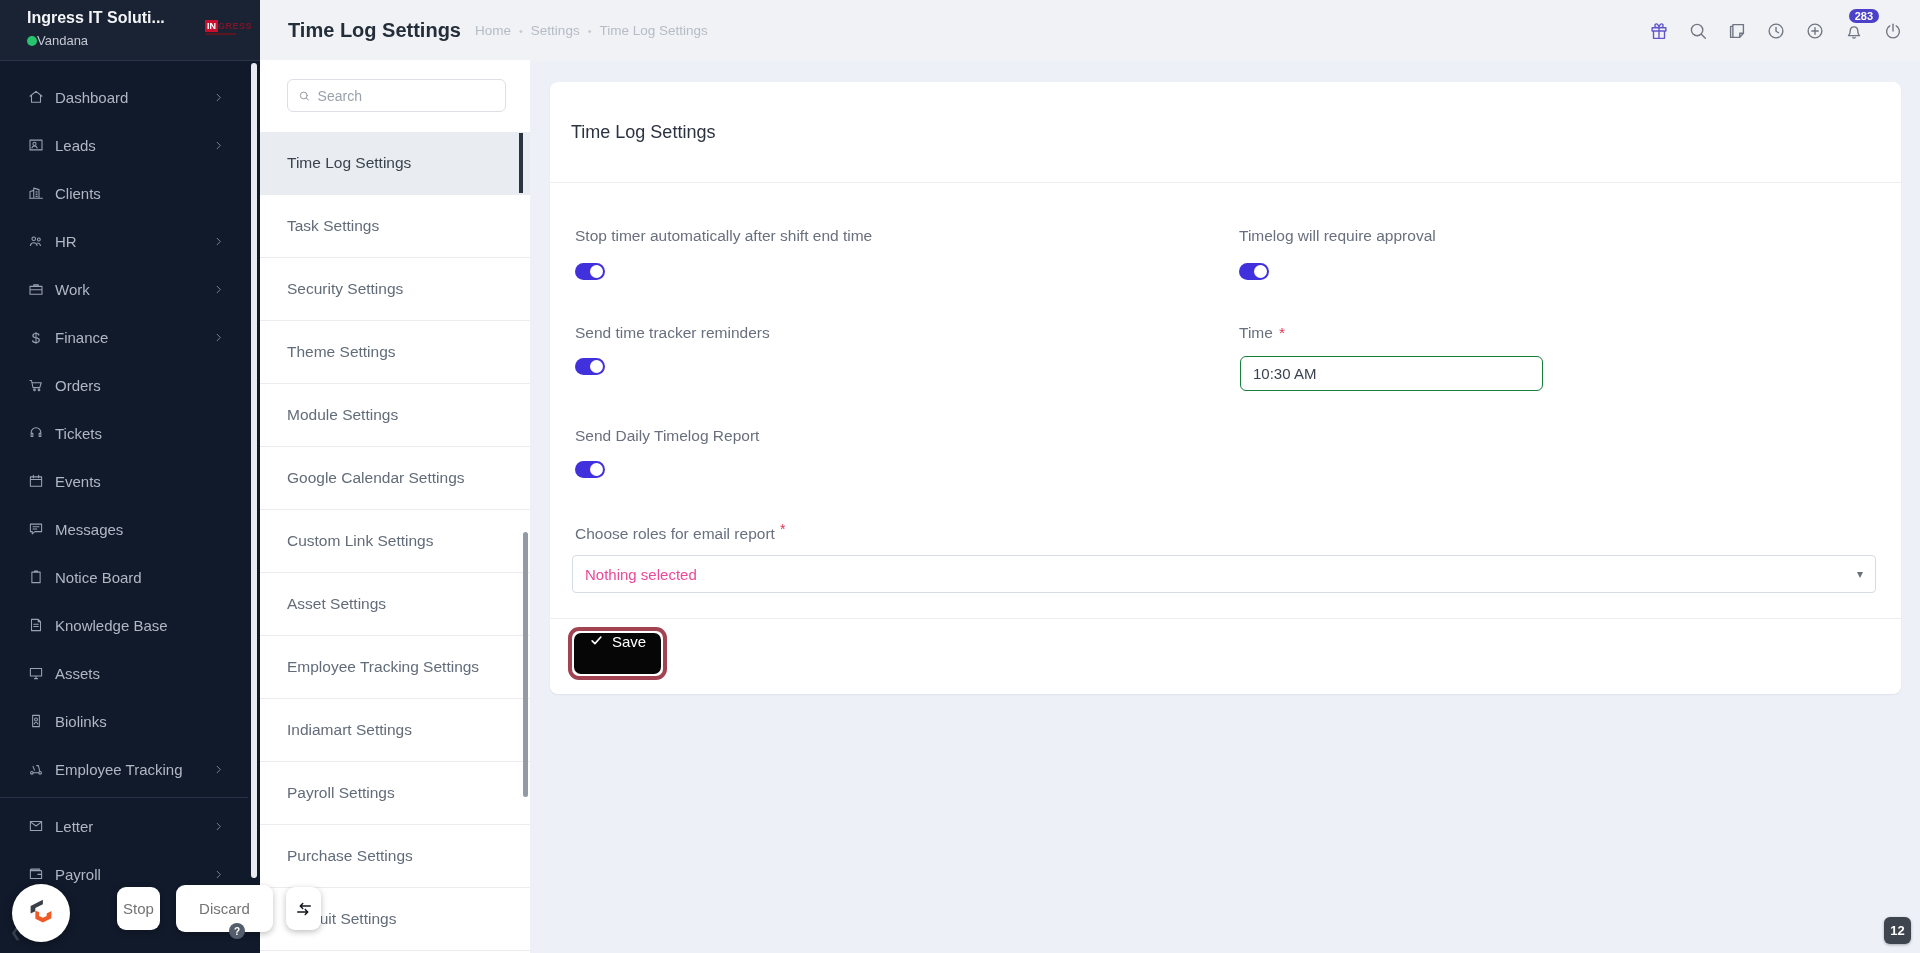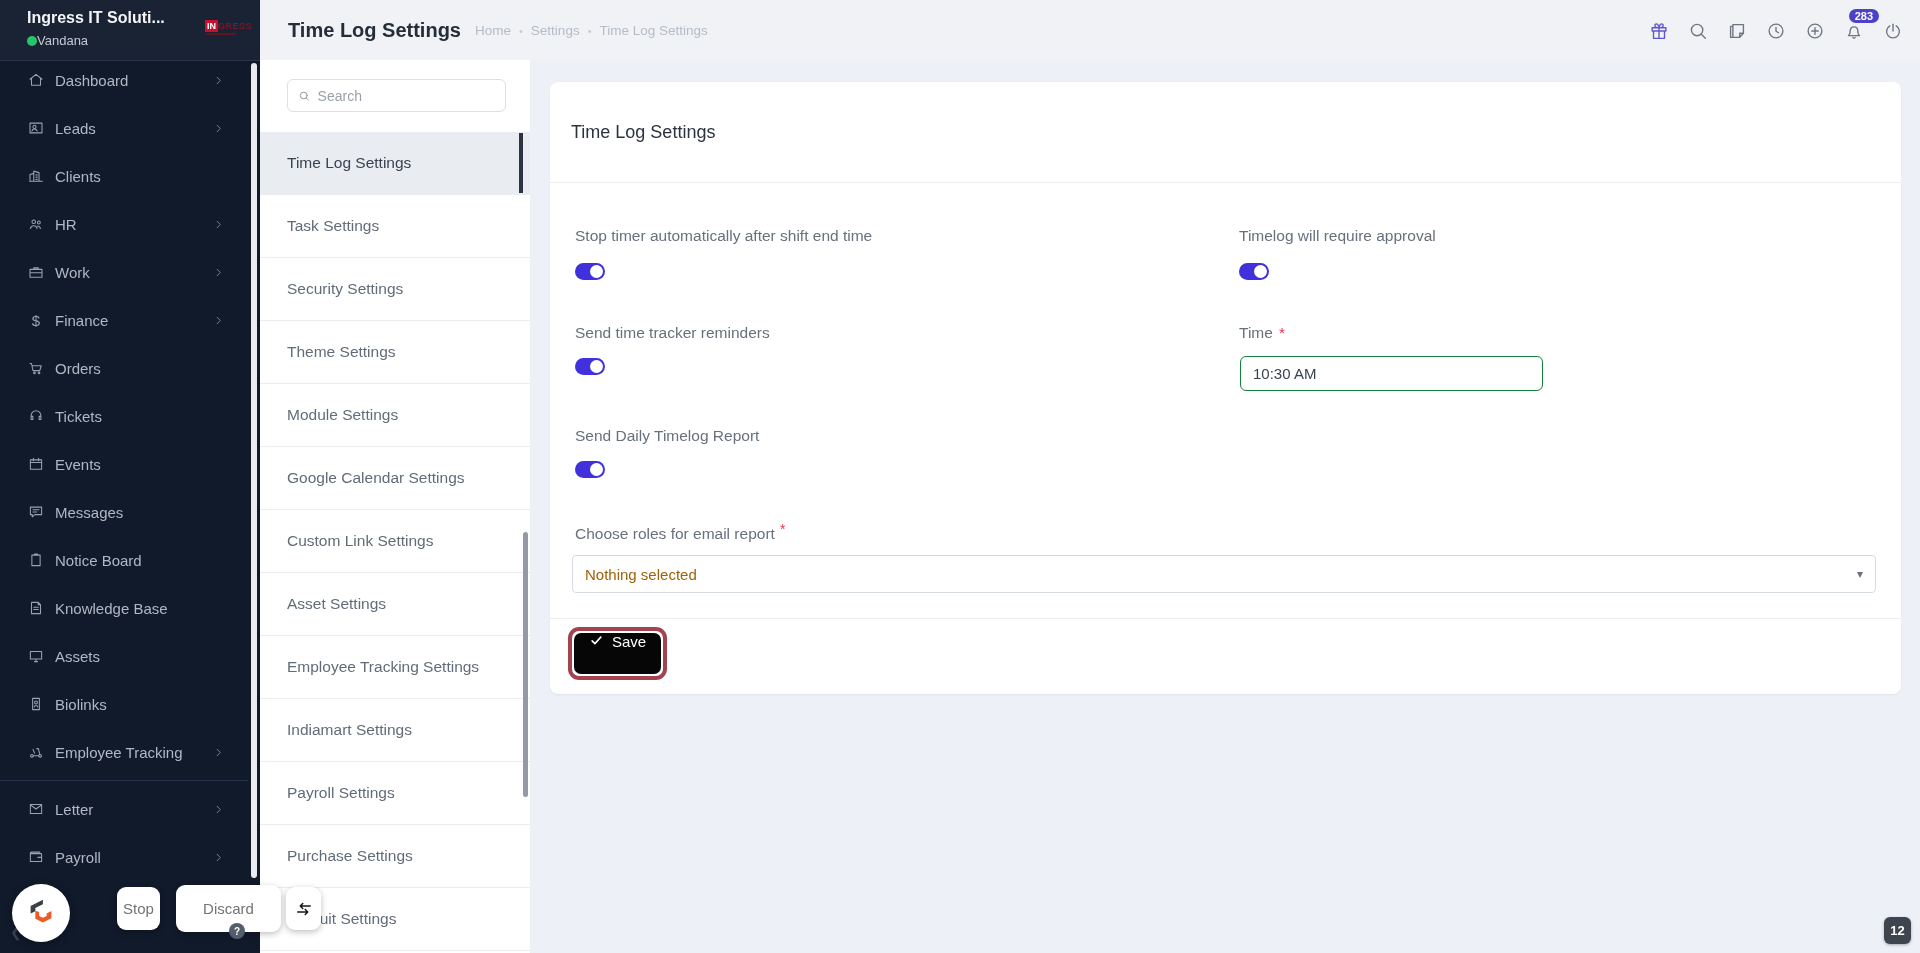--- a/index.html
+++ b/index.html
@@ -13,21 +13,21 @@
   .sb-head { position:absolute; left:0; top:0; width:260px; height:61px; background:#1a2334; border-bottom:1px solid #2b3447; }
   .company { position:absolute; left:27px; top:9px; width:168px; color:#f4f5f7; font-size:16px; font-weight:bold; white-space:nowrap; overflow:hidden; }
   .userrow { position:absolute; left:27px; top:33px; display:flex; align-items:center; gap:0; }
   .dot { width:10px; height:10px; border-radius:50%; background:#27c46d; }
   .username { color:#c3c8d2; font-size:13px; }
   .brand { position:absolute; left:205px; top:19px; line-height:10px; }
   .brand .b1 { background:#c8102e; color:#fff; font-size:9px; font-weight:bold; padding:1px 2px; }
   .brand .b2 { color:#7e1526; font-size:9px; font-weight:bold; letter-spacing:.5px; }
   .brand .b3 { display:block; margin-top:2px; margin-left:1px; width:30px; height:2px; background:#5d1520; }
 
-  .menu { position:absolute; left:0; top:56px; width:248px; }
+  .menu { position:absolute; left:0; top:73px; width:248px; }
   .m-item { position:relative; height:48px; display:flex; align-items:center; padding-left:27px; cursor:pointer; }
   .m-item .ic { width:18px; height:18px; color:#9aa1b1; flex:0 0 18px; }
   .m-item .ic svg { width:18px; height:18px; stroke:currentColor; fill:none; stroke-width:1.4; stroke-linecap:round; stroke-linejoin:round; }
   .m-item .dollar { font-size:15px; color:#9aa1b1; width:18px; text-align:center; }
   .m-item .lbl { margin-left:10px; color:#b1b7c3; font-size:15px; }
   .m-item .chev { position:absolute; right:24px; width:11px; height:11px; color:#828a9a; }
   .m-item .chev svg { width:11px; height:11px; stroke:currentColor; fill:none; stroke-width:2; stroke-linecap:round; stroke-linejoin:round; }
   .m-div { margin:4px 0 4px 0; border-top:1px solid #27324a; }
   .sb-scroll { position:absolute; left:251px; top:63px; width:6px; height:815px; background:#e9ebee; border-radius:3px; }
 
@@ -59,34 +59,34 @@
   .card { position:absolute; left:20px; top:21px; width:1351px; height:612px; background:#fff; border-radius:8px; box-shadow:0 1px 2px rgba(16,24,40,.06); }
   .card-h { height:101px; border-bottom:1px solid #ecedf1; display:flex; align-items:center; }
   .card-title { margin-left:21px; font-size:18px; color:#2b3240; }
   .f-label { position:absolute; font-size:15.5px; color:#68707e; }
   .req { color:#e0354b; margin-left:6px; }
   .req.sup { position:relative; top:-5px; margin-left:5px; font-size:14px; }
   .toggle { position:absolute; width:30px; height:17px; border-radius:9px; background:#4031dd; cursor:pointer; }
   .toggle .knob { position:absolute; right:2px; top:2px; width:13px; height:13px; border-radius:50%; background:#fff; }
   .time-input { position:absolute; left:690px; top:274px; width:303px; height:35px; border:1px solid #15803d; border-radius:6px; font-size:15px; color:#3a4250; padding:0 12px; font-family:inherit; outline:none; background:#fff; }
   .dropdown { position:absolute; left:22px; top:473px; width:1304px; height:38px; border:1px solid #d7dbe2; border-radius:4px; background:#fff; display:flex; align-items:center; padding:0 12px; cursor:pointer; }
-  .dropdown .ph { font-size:15px; color:#a16207; }
+  .dropdown .ph { font-size:15px; color:#ec4899; }
   .dropdown .caret { position:absolute; right:12px; font-size:12px; color:#6a717c; }
   .card-div { position:absolute; left:0; top:536px; width:100%; border-top:1px solid #ecedf1; }
   .save-ring { position:absolute; left:18px; top:545px; border:4px solid #a24352; border-radius:11px; padding:2px; background:#fff; cursor:pointer; }
   .save-btn { background:#060606; color:#fff; border-radius:7px; padding:0 15px; height:41px; display:flex; align-items:flex-start; gap:8px; font-size:15px; }
   .save-btn svg { width:15px; height:15px; stroke:#fff; fill:none; stroke-width:2.6; stroke-linecap:round; stroke-linejoin:round; }
 
   
   .fl { position:absolute; z-index:20; }
   .collapse-caret { left:10px; top:924px; color:#39424f; font-size:14px; z-index:18; }
   .logo-circle { left:12px; top:884px; width:58px; height:58px; border-radius:50%; background:#fff; box-shadow:0 2px 8px rgba(0,0,0,.3); display:flex; align-items:center; justify-content:center; cursor:pointer; z-index:21; }
   .fl-btn { background:#fff; border-radius:9px; box-shadow:0 2px 6px rgba(0,0,0,.25); display:flex; align-items:center; justify-content:center; font-size:15px; color:#737373; cursor:pointer;margin-left:40px; }
   .stop-btn { left:77px; top:887px; width:43px; height:43px; }
-  .discard-btn { left:136px; top:885px; width:105px; height:47px; }
+  .discard-btn { left:136px; top:885px; width:97px; height:47px; }
   .swap-btn { left:246px; top:887px; width:35px; height:43px; }
   .swap-btn svg { width:20px; height:20px; stroke:#15181d; fill:none; stroke-width:1.8; stroke-linecap:round; stroke-linejoin:round; }
   .help-badge { left:229px; top:923px; width:16px; height:16px; border-radius:50%; background:#545d6b; color:#fff; font-size:10px; font-weight:bold; display:flex; align-items:center; justify-content:center; z-index:22; }
 
   .page-badge { position:absolute; left:1884px; top:917px; width:27px; height:27px; background:#3e454e; color:#fff; font-size:13px; font-weight:bold; border-radius:6px; display:flex; align-items:center; justify-content:center; box-shadow:0 1px 3px rgba(0,0,0,.3); z-index:20; }
 </style>
 </head>
 <body>
 
 <div class="sidebar">

